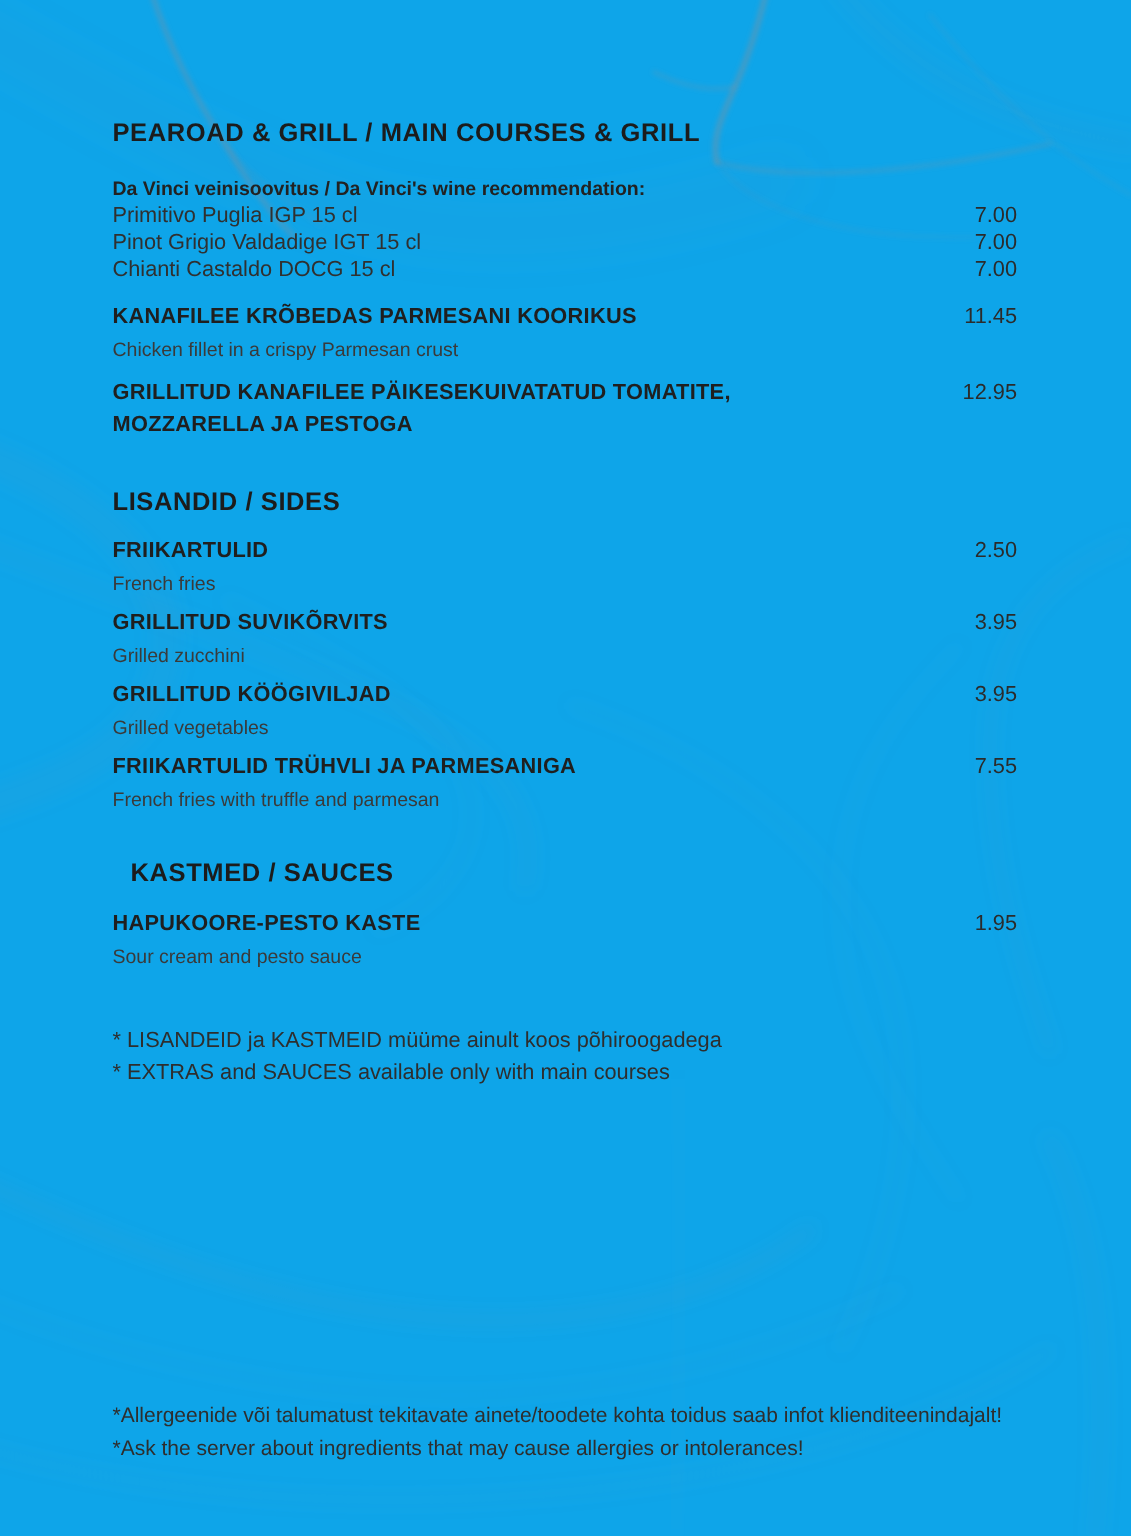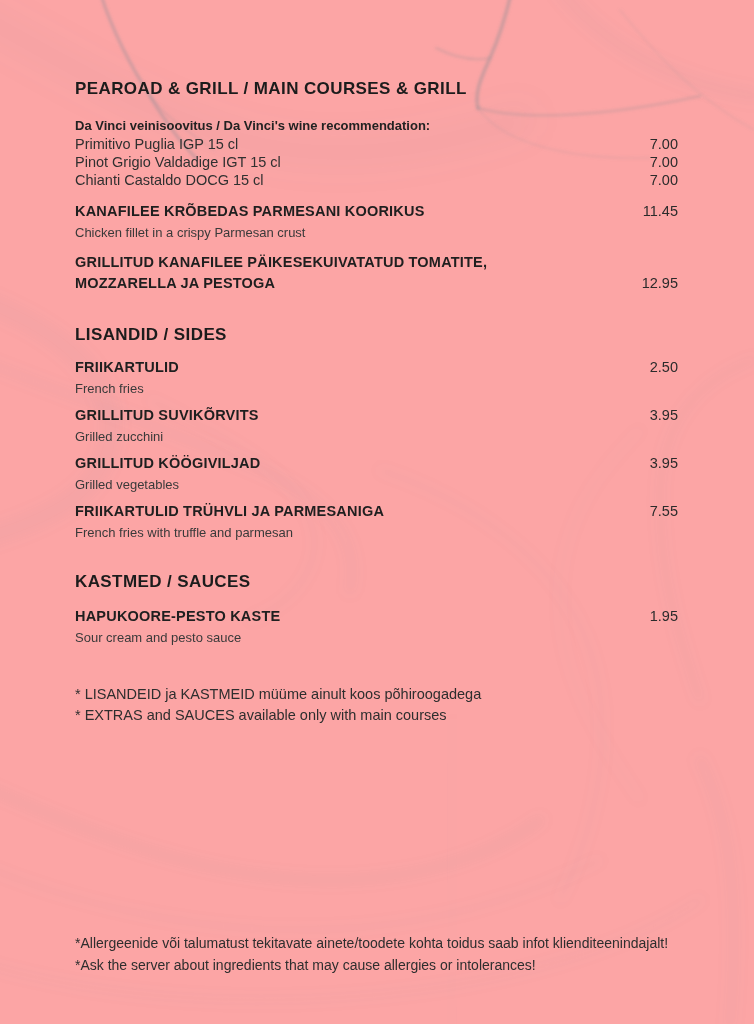--- a/index.html
+++ b/index.html
@@ -4,21 +4,21 @@
 <style>
   * { margin: 0; padding: 0; box-sizing: border-box; }
   html, body { background: #e9e9e9; }
   body { font-family: "Liberation Sans", sans-serif; }
 
   .page {
     position: relative;
     width: 754px;
     height: 1024px;
     margin: 0 auto;
-    background: #fca5a5;
+    background: #0ea5e9;
     overflow: hidden;
   }
 
   .marble {
     position: absolute;
     inset: 0;
     width: 100%;
     height: 100%;
     pointer-events: none;
   }
@@ -55,21 +55,21 @@
     line-height: 18px;
     color: #303030;
   }
 
   .dish { margin-top: 9px; }
   .dish.first { margin-top: 12px; }
 
   .dish-head {
     display: flex;
     justify-content: space-between;
-    align-items: flex-end;
+    align-items: flex-start;
   }
 
   .dish-name {
     font-size: 14.5px;
     line-height: 21px;
     font-weight: bold;
     letter-spacing: 0.2px;
     color: #1f1f1f;
     max-width: 470px;
   }
@@ -88,21 +88,21 @@
     padding-left: 16px;
   }
   .wine-row .price { line-height: 18px; text-align: right; }
 
   .section-sides { margin-top: 31px; }
   .section-sides .section-title { margin-bottom: 12px; }
   .section-sides .dish { margin-top: 6px; }
   .section-sides .dish.first { margin-top: 0; }
 
   .section-sauces { margin-top: 29px; }
-  .section-sauces .section-title { margin-bottom: 14px; }
+  .section-sauces .section-title { margin-bottom: 14px; margin-left: 12px; }
   .section-sauces .dish.first { margin-top: 0; }
 
   .notes {
     margin-top: 36px;
     font-size: 14.5px;
     line-height: 21px;
     color: #2e2e2e;
   }
 
   .allergy-notes {

